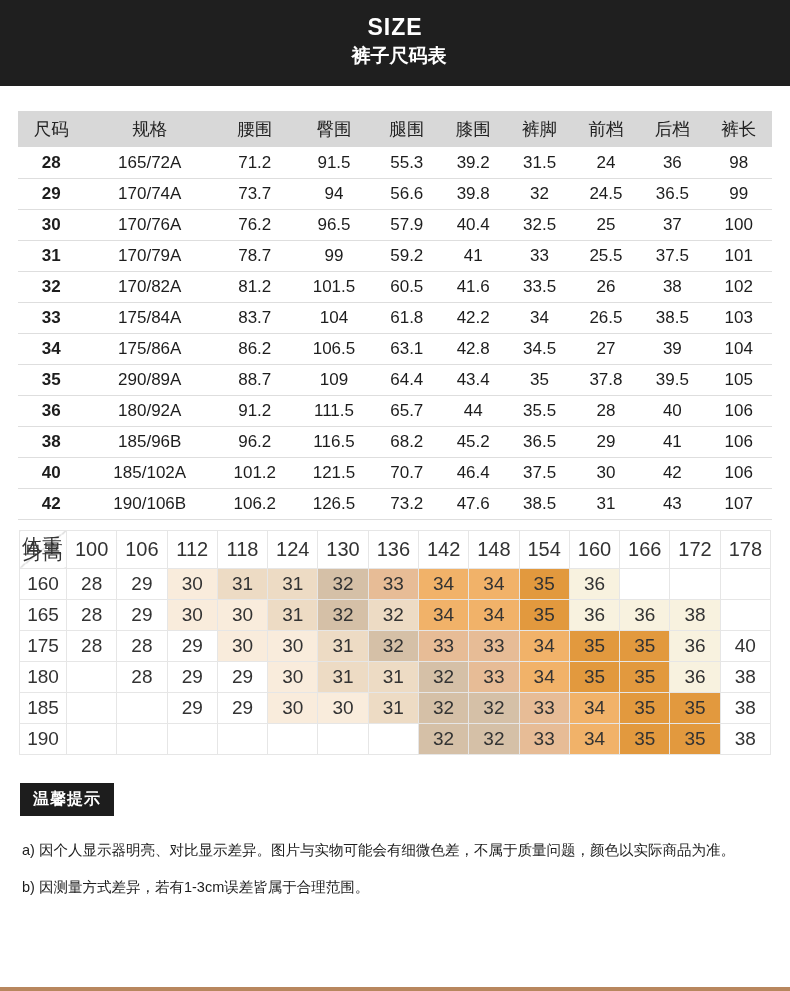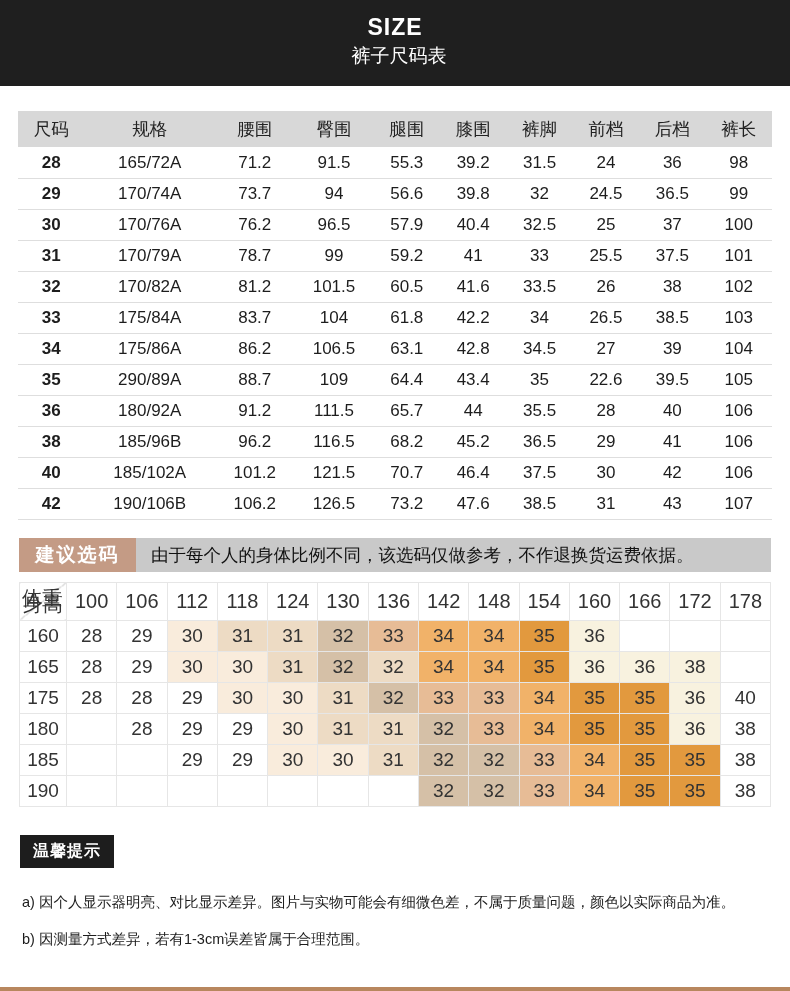--- a/index.html
+++ b/index.html
@@ -5,21 +5,21 @@
   * { margin:0; padding:0; box-sizing:border-box; }
   html,body { background:#fff; }
   .page {
     position:relative; width:790px; height:991px; margin:0 auto;
     background:#fff; overflow:hidden;
     font-family:"Liberation Sans","DejaVu Sans",sans-serif; color:#222;
   }
   
   .top-banner { background:#1f1f1f; color:#fff; text-align:center; padding:15px 0 17px; }
   .top-banner .t1 { font-size:23px; font-weight:bold; letter-spacing:1px; line-height:1.1; }
-  .top-banner .t2 { font-size:19px; font-weight:normal; margin-top:3px;padding-left:8px; }
+  .top-banner .t2 { font-size:19px; font-weight:bold; margin-top:3px;padding-left:8px; }
 
   
   table.size-table {
     width:754px; margin:25px auto 0; border-collapse:collapse;
     text-align:center; font-size:17px; color:#1d1d1d;
   }
   table.size-table thead th {
     background:#d8d8d8; font-weight:500; font-size:17.5px; color:#222;
     height:36px; padding:0 2px;
   }
@@ -180,21 +180,21 @@
           <td>104</td>
         </tr>
         <tr>
           <td>35</td>
           <td>290/89A</td>
           <td>88.7</td>
           <td>109</td>
           <td>64.4</td>
           <td>43.4</td>
           <td>35</td>
-          <td>22.6</td>
+          <td>37.8</td>
           <td>39.5</td>
           <td>105</td>
         </tr>
         <tr>
           <td>36</td>
           <td>180/92A</td>
           <td>91.2</td>
           <td>111.5</td>
           <td>65.7</td>
           <td>44</td>
@@ -235,24 +235,20 @@
           <td>73.2</td>
           <td>47.6</td>
           <td>38.5</td>
           <td>31</td>
           <td>43</td>
           <td>107</td>
         </tr>
       </tbody>
   </table>
 
-  <div class="suggest">
-    <div class="suggest-label">建议选码</div>
-    <div class="suggest-text">由于每个人的身体比例不同，该选码仅做参考，不作退换货运费依据。</div>
-  </div>
 
   <table class="matrix">
     <thead>
       <tr id="matrix-head-row">
         <th class="corner hcol">
           <span class="cw">体重</span>
           <span class="ch">身高</span>
         </th>
       <th>100</th>
           <th>106</th>

